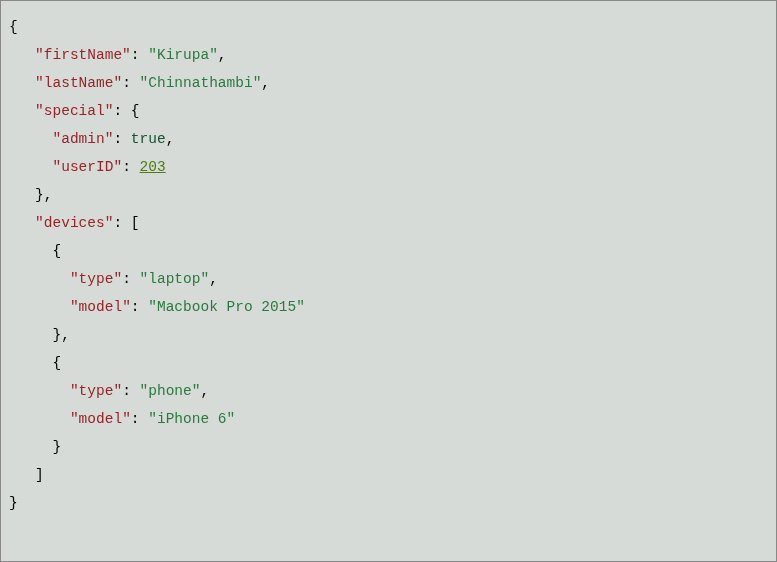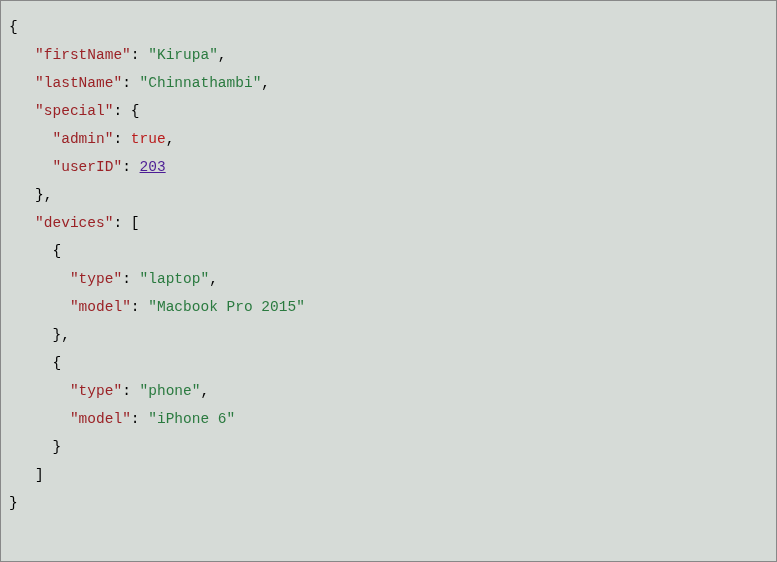--- a/index.html
+++ b/index.html
@@ -19,22 +19,22 @@
       border: 1px solid #888;
       overflow: hidden;
     }
     pre {
       font-family: inherit;
       white-space: pre;
     }
     .tk-punct { color: #000; }
     .tk-key { color: #9b2226; }
     .tk-str { color: #2a7a3f; }
-    .tk-bool { color: #b91c1c; text-align: right; }
-    .tk-num { color: #4c1d95; text-decoration: underline; }
+    .tk-bool { color: #14532d; text-align: right; }
+    .tk-num { color: #4d7c0f; text-decoration: underline; }
   </style>
 </head>
 <body>
 
 <pre><span class="tk-punct">{</span>
    <span class="tk-key">"firstName"</span><span class="tk-punct">:</span><span> </span><span class="tk-str">"Kirupa"</span><span class="tk-punct">,</span>
    <span class="tk-key">"lastName"</span><span class="tk-punct">:</span><span> </span><span class="tk-str">"Chinnathambi"</span><span class="tk-punct">,</span>
    <span class="tk-key">"special"</span><span class="tk-punct">:</span><span> </span><span class="tk-punct">{</span>
      <span class="tk-key">"admin"</span><span class="tk-punct">:</span><span> </span><span class="tk-bool">true</span><span class="tk-punct">,</span>
      <span class="tk-key">"userID"</span><span class="tk-punct">:</span><span> </span><span class="tk-num">203</span>

